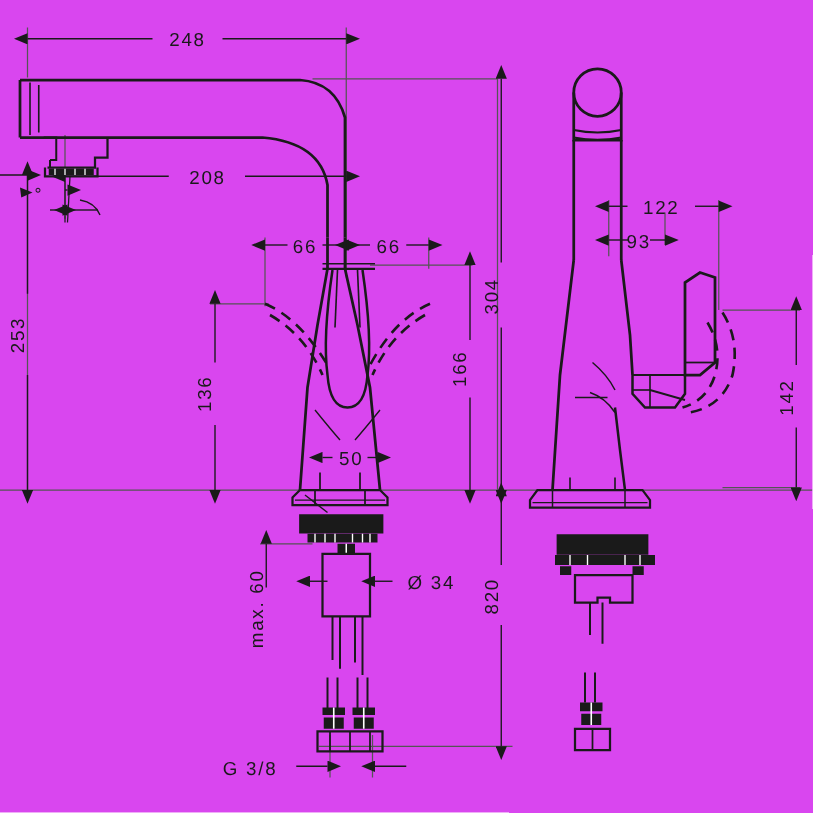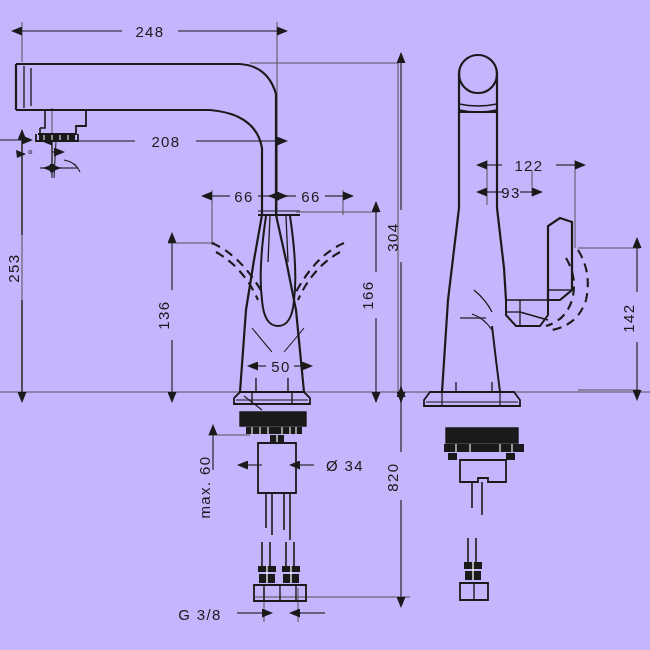--- a/index.html
+++ b/index.html
@@ -7,21 +7,21 @@
     padding: 0;
     background: #ffffff;
   }
   body {
     font-family: "Liberation Sans", sans-serif;
   }
   #sheet {
     position: relative;
     width: 650px;
     height: 650px;
-    background: #c4b5fd;
+    background: #d946ef;
     overflow: hidden;
   }
   #sheet svg {
     display: block;
   }
   .dimtext {
     font-family: "Liberation Sans", sans-serif;
     font-size: 15px;
     letter-spacing: 1.4px;
     fill: #1a1a1a;

